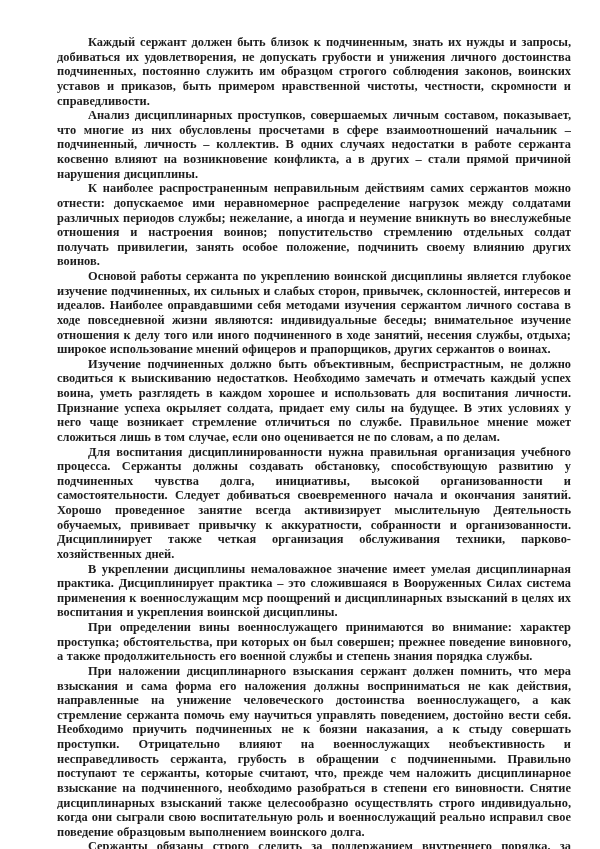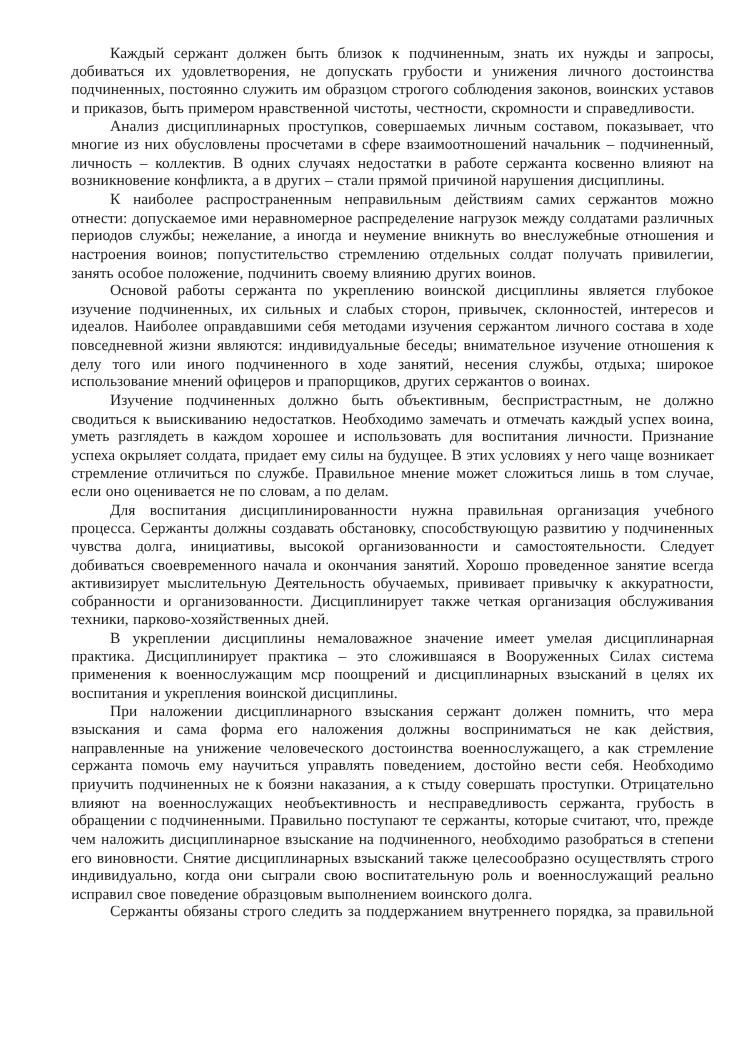--- a/index.html
+++ b/index.html
@@ -25,33 +25,35 @@
     line-height: 14.62px;
     text-align: justify;
     -webkit-hyphens: auto;
     hyphens: auto;
   }
   .para {
     margin: 0;
     padding: 0;
     text-indent: 31px;
     word-spacing: 0.4px;
+    font-weight: bold;
   }
   .para.fill-last-line {
     text-align-last: justify;
   }
 </style>
 </head>
 <body>
 
 <div class="page" style="background: rgb(255, 255, 255);">
   <div class="text-block" style="color: rgb(29, 29, 29);">
     <p class="para">Каждый сержант должен быть близок к подчиненным, знать их нужды и запросы, добиваться их удовлетворения, не допускать грубости и унижения личного достоинства подчиненных, постоянно служить им образцом строгого соблюдения законов, воинских уставов и приказов, быть примером нравственной чистоты, честности, скромности и справедливости.</p>
     <p class="para">Анализ дисциплинарных проступков, совершаемых личным составом, показывает, что многие из них обусловлены просчетами в сфере взаимоотношений начальник – подчиненный, личность – коллектив. В одних случаях недостатки в работе сержанта косвенно влияют на возникновение конфликта, а в других – стали прямой причиной нарушения дисциплины.</p>
     <p class="para">К наиболее распространенным неправильным действиям самих сержантов можно отнести: допускаемое ими неравномерное распределение нагрузок между солдатами различных периодов службы; нежелание, а иногда и неумение вникнуть во внеслужебные отношения и настроения воинов; попустительство стремлению отдельных солдат получать привилегии, занять особое положение, подчинить своему влиянию других воинов.</p>
     <p class="para">Основой работы сержанта по укреплению воинской дисциплины является глубокое изучение подчиненных, их сильных и слабых сторон, привычек, склонностей, интересов и идеалов. Наиболее оправдавшими себя методами изучения сержантом личного состава в ходе повседневной жизни являются: индивидуальные беседы; внимательное изучение отношения к делу того или иного подчиненного в ходе занятий, несения службы, отдыха; широкое использование мнений офицеров и прапорщиков, других сержантов о воинах.</p>
     <p class="para">Изучение подчиненных должно быть объективным, беспристрастным, не должно сводиться к выискиванию недостатков. Необходимо замечать и отмечать каждый успех воина, уметь разглядеть в каждом хорошее и использовать для воспитания личности. Признание успеха окрыляет солдата, придает ему силы на будущее. В этих условиях у него чаще возникает стремление отличиться по службе. Правильное мнение может сложиться лишь в том случае, если оно оценивается не по словам, а по делам.</p>
     <p class="para">Для воспитания дисциплинированности нужна правильная организация учебного процесса. Сержанты должны создавать обстановку, способствующую развитию у подчиненных чувства долга, инициативы, высокой организованности и самостоятельности. Следует добиваться своевременного начала и окончания занятий. Хорошо проведенное занятие всегда активизирует мыслительную Деятельность обучаемых, прививает привычку к аккуратности, собранности и организованности. Дисциплинирует также четкая организация обслуживания техники, парково-хозяйственных дней.</p>
     <p class="para">В укреплении дисциплины немаловажное значение имеет умелая дисциплинарная практика. Дисциплинирует практика – это сложившаяся в Вооруженных Силах система применения к военнослужащим мср поощрений и дисциплинарных взысканий в целях их воспитания и укрепления воинской дисциплины.</p>
+    <p class="para">При определении вины военнослужащего принимаются во внимание: характер проступка; обстоятельства, при которых он был совершен; прежнее поведение виновного, а также продолжительность его военной службы и степень знания порядка службы.</p>
     <p class="para">При наложении дисциплинарного взыскания сержант должен помнить, что мера взыскания и сама форма его наложения должны восприниматься не как действия, направленные на унижение человеческого достоинства военнослужащего, а как стремление сержанта помочь ему научиться управлять поведением, достойно вести себя. Необходимо приучить подчиненных не к боязни наказания, а к стыду совершать проступки. Отрицательно влияют на военнослужащих необъективность и несправедливость сержанта, грубость в обращении с подчиненными. Правильно поступают те сержанты, которые считают, что, прежде чем наложить дисциплинарное взыскание на подчиненного, необходимо разобраться в степени его виновности. Снятие дисциплинарных взысканий также целесообразно осуществлять строго индивидуально, когда они сыграли свою воспитательную роль и военнослужащий реально исправил свое поведение образцовым выполнением воинского долга.</p>
     <p class="para fill-last-line">Сержанты обязаны строго следить за поддержанием внутреннего порядка, за правильной</p>
   </div>
 </div>
 
 </body></html>

